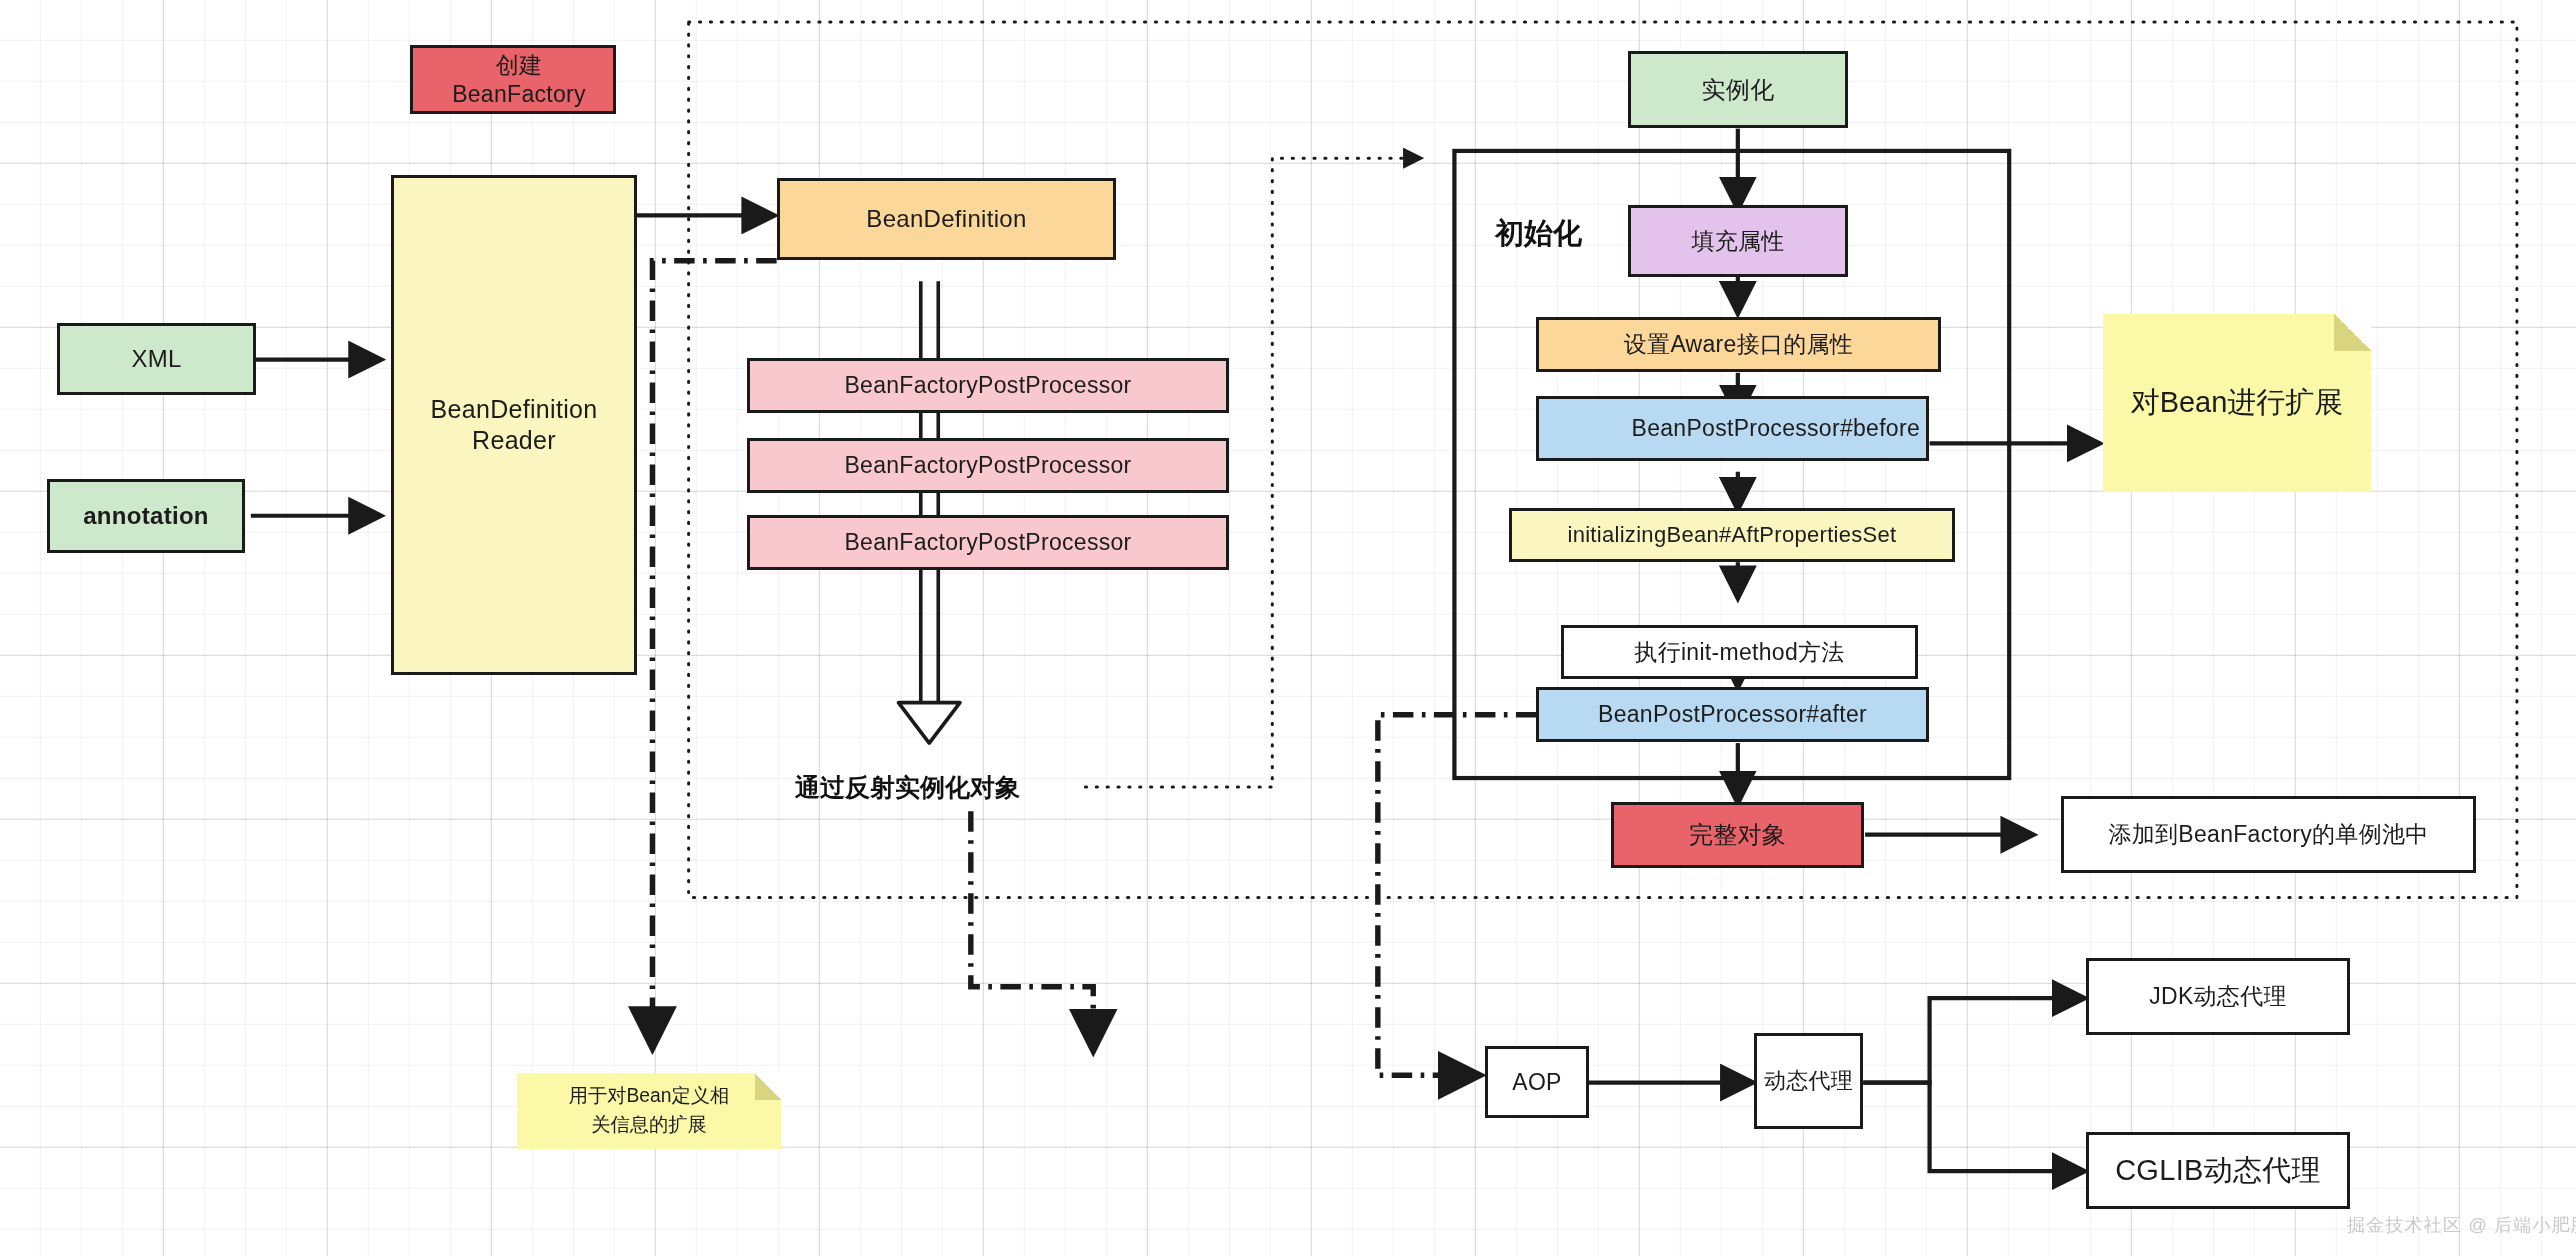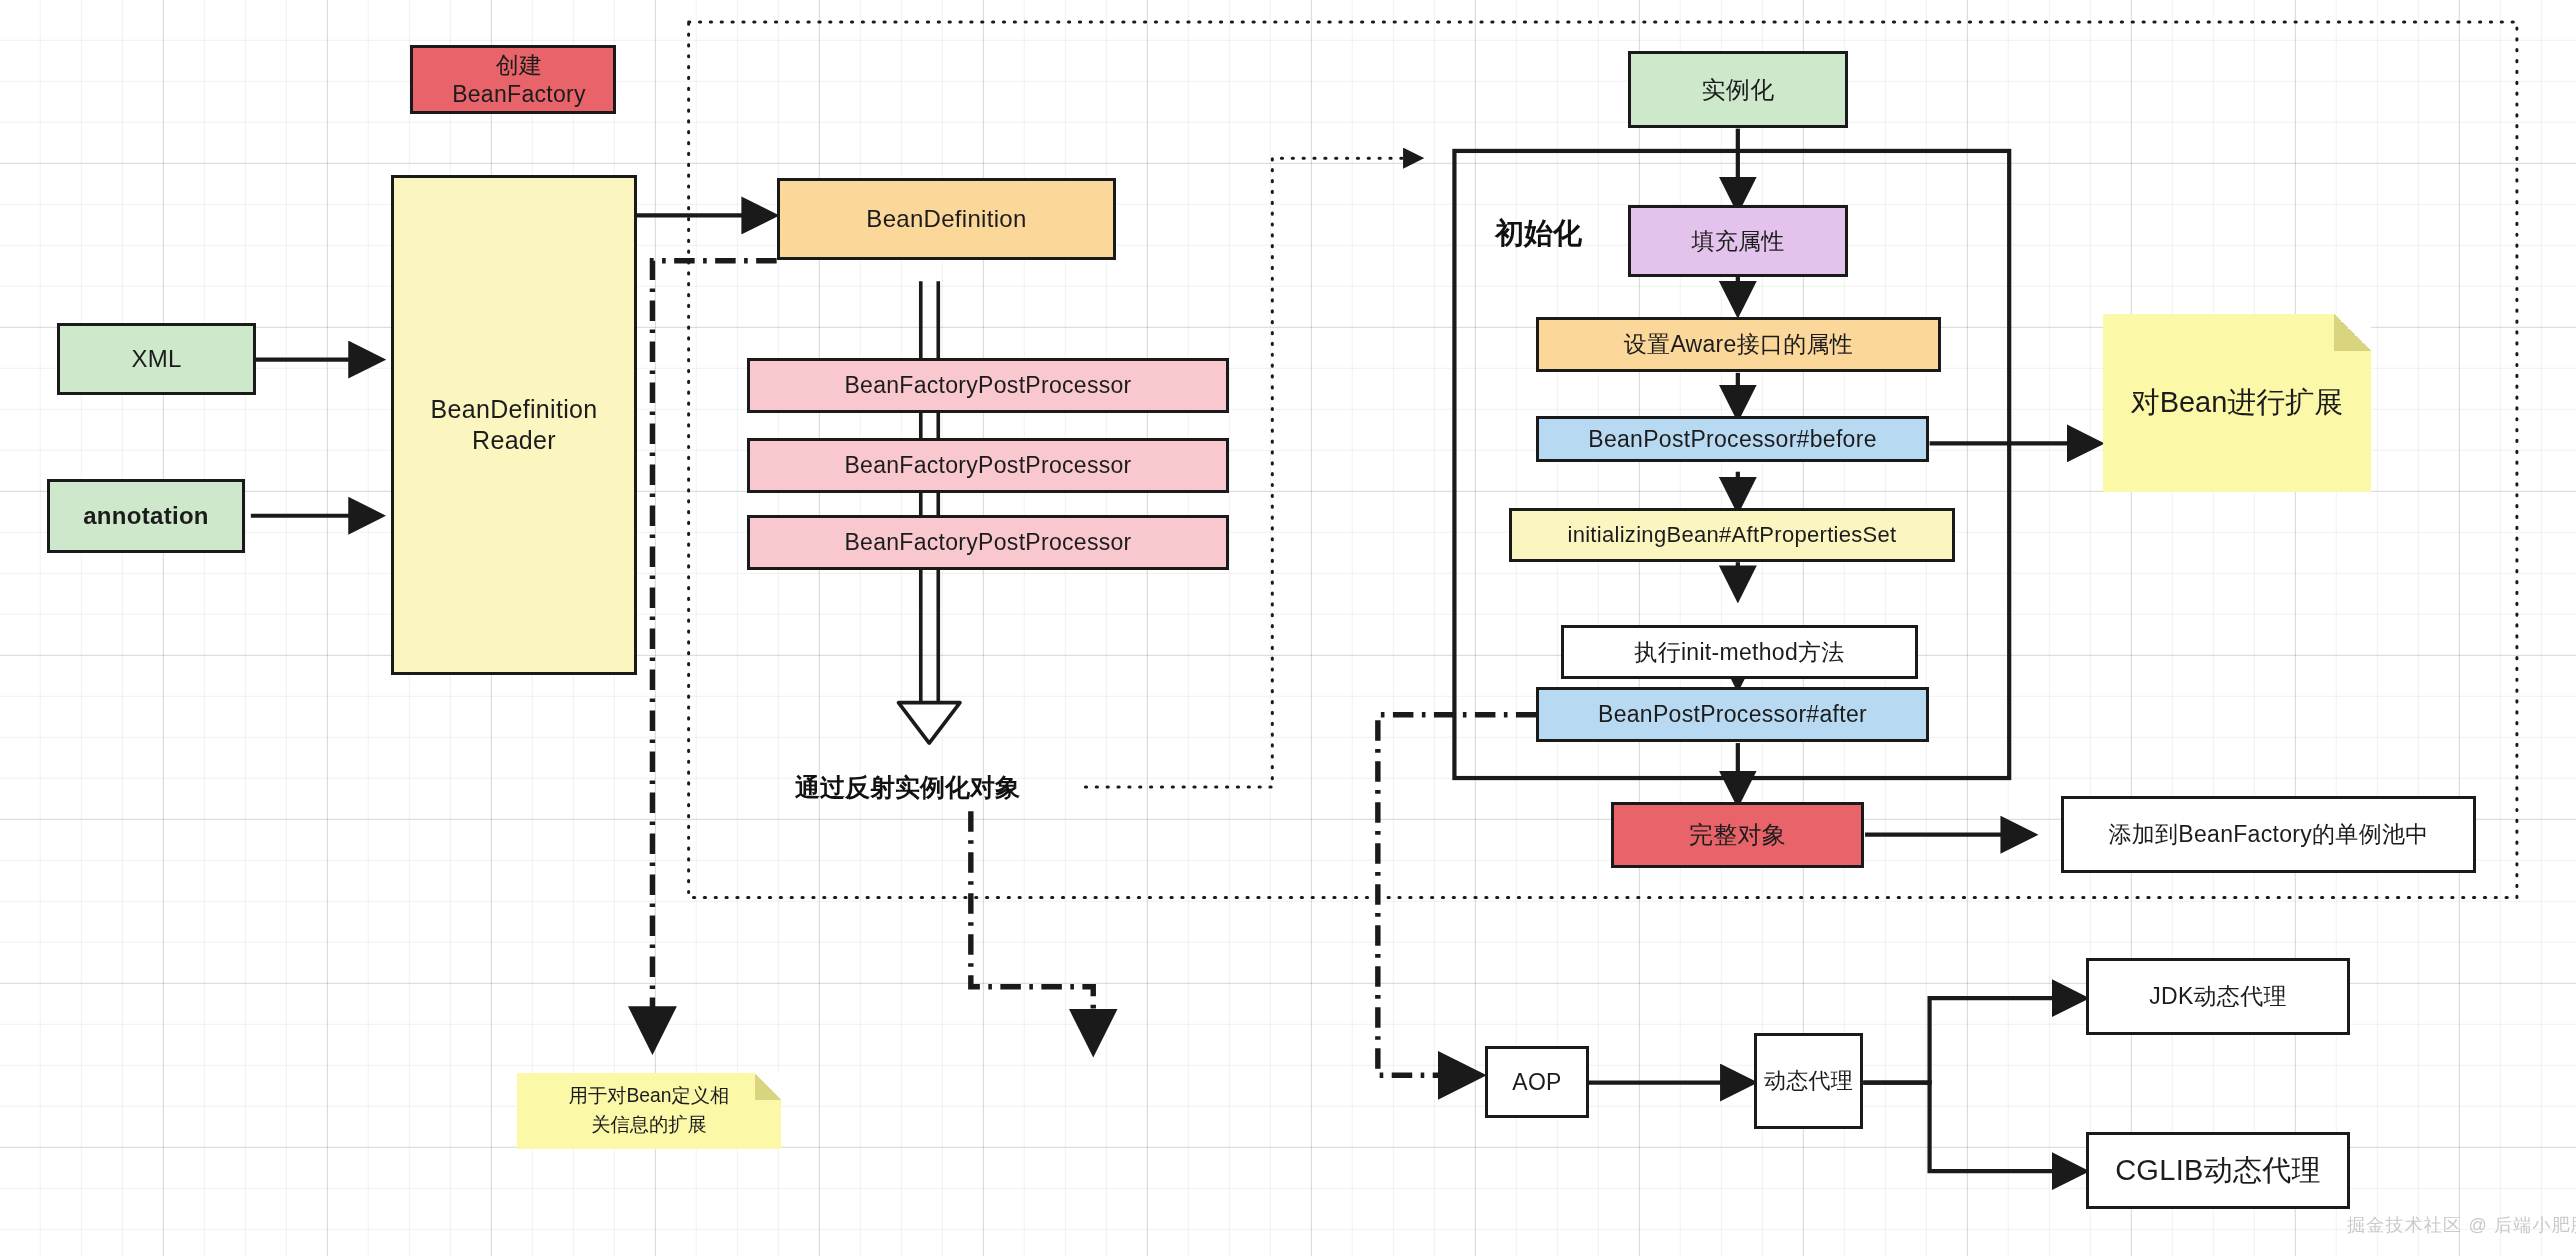--- a/index.html
+++ b/index.html
@@ -164,21 +164,21 @@
   </div>
 
   <div class="node" style="left:1628px;top:205px;width:220px;height:72px;background:#e3c3ec;font-size:23px;">
     <span>填充属性</span>
   </div>
 
   <div class="node" style="left:1536px;top:317px;width:405px;height:55px;background:#fbd79a;font-size:23px;">
     <span>设置Aware接口的属性</span>
   </div>
 
-  <div class="node" style="left:1536px;top:416px;width:393px;height:46px;background:#b8d9f2;font-size:23px;">
+  <div class="node" style="left:1536px;top:396px;width:393px;height:65px;background:#b8d9f2;font-size:23px;text-align:right;">
     <span>BeanPostProcessor#before</span>
   </div>
 
   <div class="node" style="left:1509px;top:508px;width:446px;height:54px;background:#fbf5c0;font-size:22px;">
     <span>initializingBean#AftPropertiesSet</span>
   </div>
 
   <div class="node" style="left:1561px;top:596px;width:357px;height:54px;background:#ffffff;font-size:23px;margin-top:29px;">
     <span>执行init-method方法</span>
   </div>

